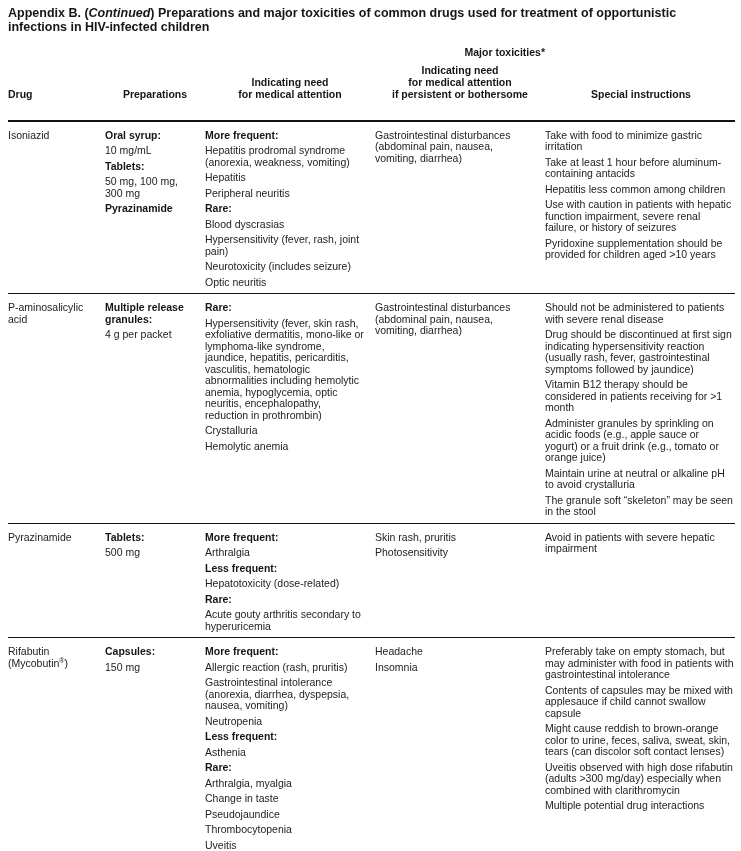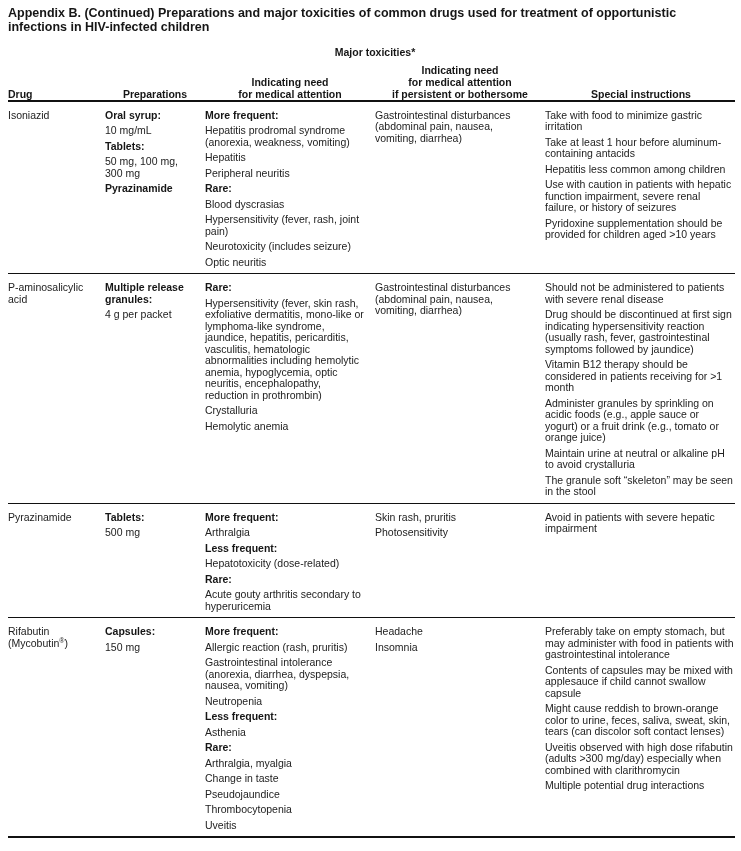--- a/index.html
+++ b/index.html
@@ -2,32 +2,32 @@
 <html><head>
 <meta charset="utf-8">
 <style>
   html,body{margin:0;padding:0;background:#ffffff;}
   body{width:741px;font-family:"Liberation Sans","DejaVu Sans",sans-serif;color:#1e1e1e;
        -webkit-font-smoothing:antialiased;}
   .page{width:741px;height:851px;box-sizing:border-box;padding:7px 6px 0 8px;overflow:hidden;background:#fff;}
 
   
   .title{font-size:12.5px;font-weight:bold;line-height:13.5px;margin:0 0 9px 0;color:#161616;}
-  .title .it{}
+  .title .it{font-style:italic;}
 
   
   table.drug-table{border-collapse:collapse;table-layout:fixed;width:727px;font-size:10.5px;line-height:11.5px;color:#222;}
   col.c1{width:97px;}col.c2{width:100px;}col.c3{width:170px;}col.c4{width:170px;}col.c5{width:190px;}
 
-  tr.spanner-row td{padding:4px 0 0 0;border:none;}
+  tr.spanner-row td{padding:4px 0 0 0;border:none;text-align:right;}
   td.spanner-cell{border-bottom:1px solid #111;text-align:center;padding:0 4px 2px 4px;}
   .spanner-label{font-weight:bold;font-size:10.5px;color:#161616;}
 
   tr.header-row th{font-weight:bold;vertical-align:bottom;text-align:center;
-    padding:5px 2px 0 2px;border-bottom:2px solid #111;font-size:10.5px;line-height:12px;color:#161616;}
+    padding:5px 2px 20px 2px;border-bottom:2px solid #111;font-size:10.5px;line-height:12px;color:#161616;}
   tr.header-row th.h1{text-align:left;padding-left:0;}
   tr.header-row th.h5{padding-right:0;}
 
   tr.section-row td{font-weight:bold;border-bottom:1px solid #111;padding:2px 0 3px 0;font-size:10.5px;color:#161616;word-spacing:3px;}
 
   tr.data-row td{border-bottom:1px solid #111;vertical-align:top;padding:8px 10px 5px 0;}
   tr.data-row:last-child td{border-bottom:2px solid #111;}
   tr.data-row td:last-child{padding-right:1px;}
 
   td.cell p{margin:0 0 4px 0;}

